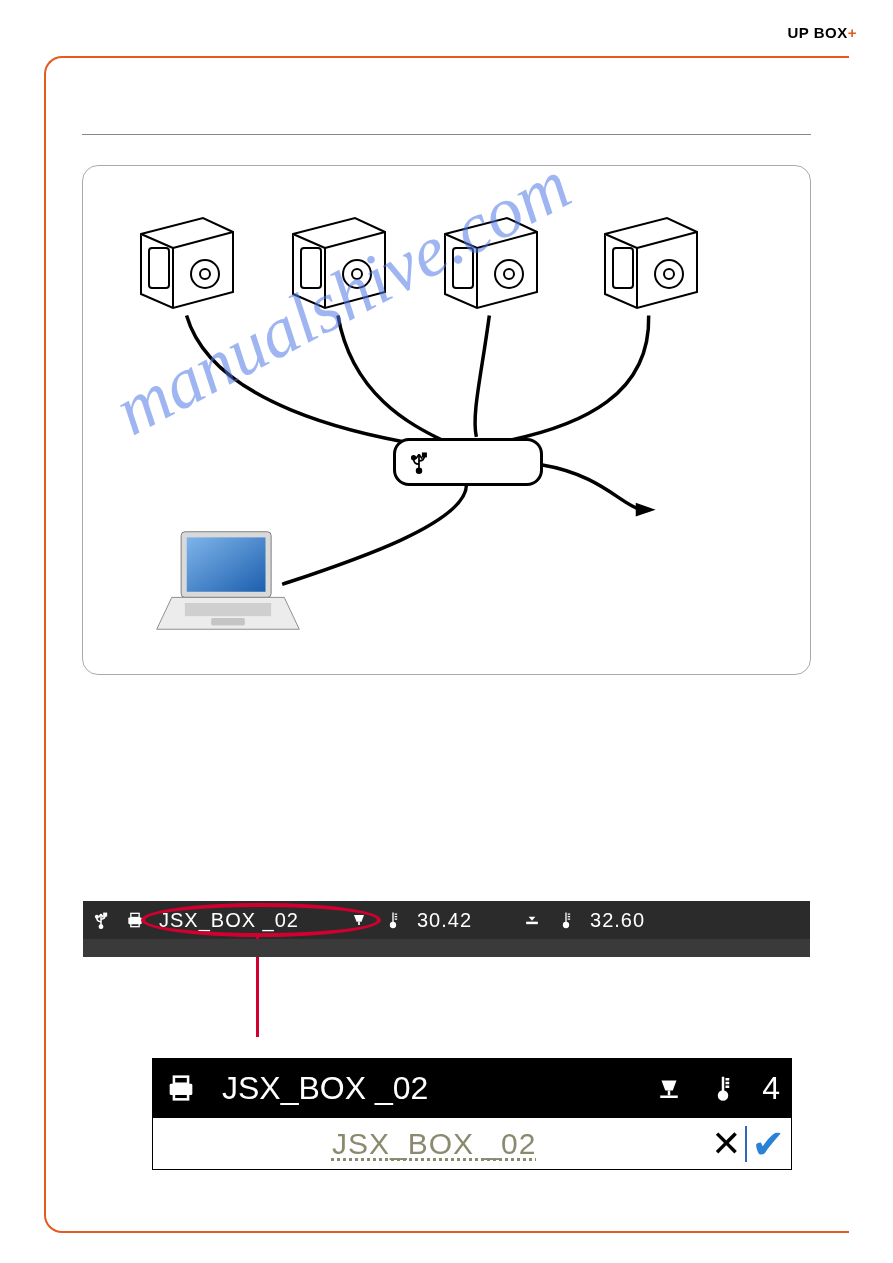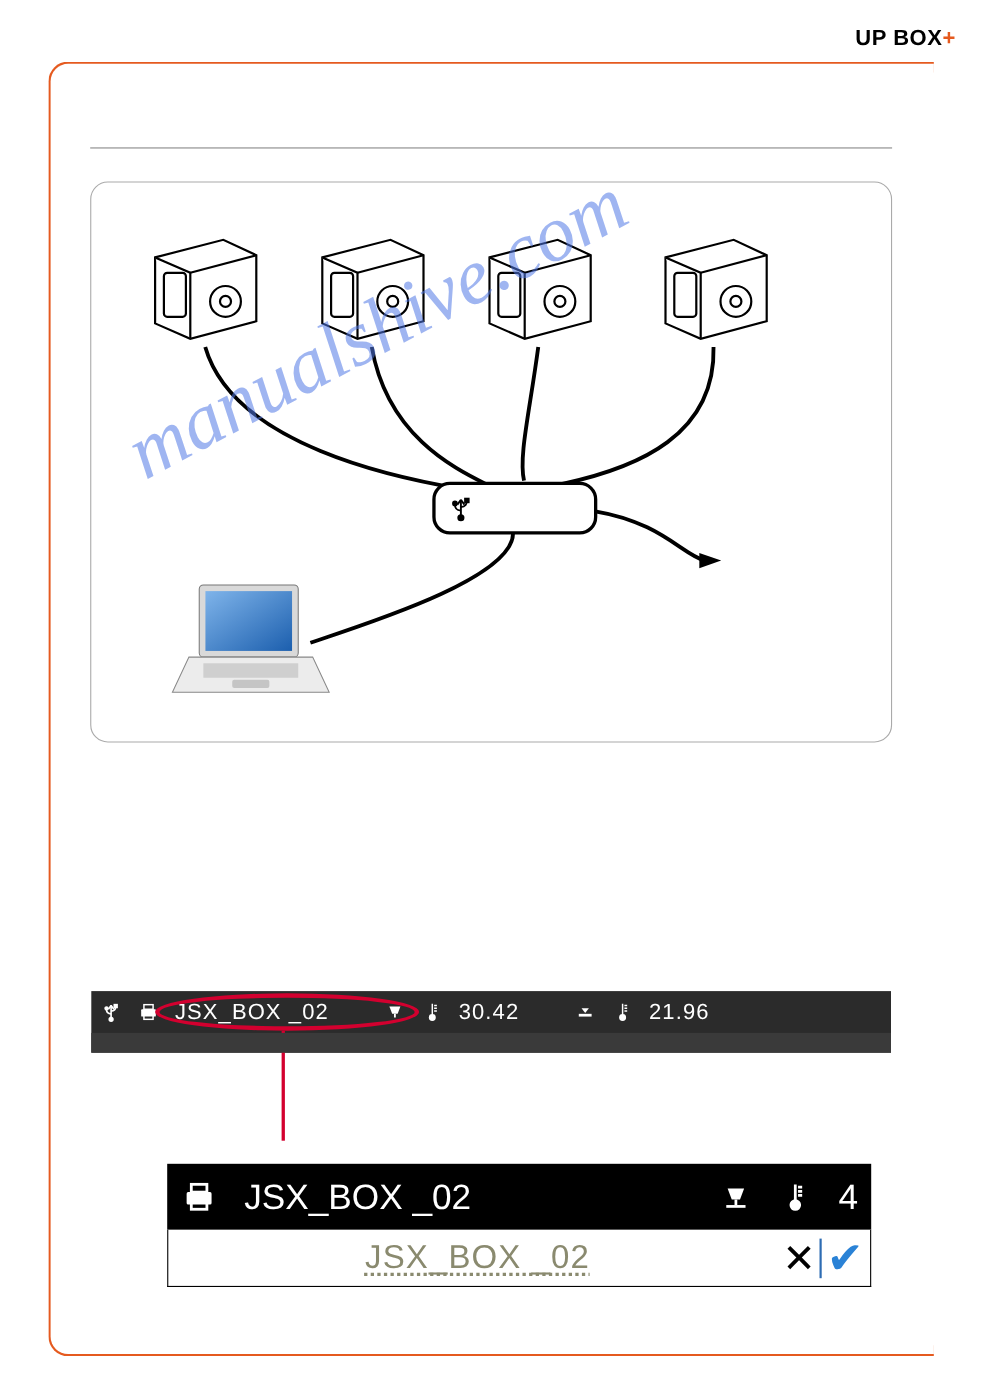--- a/index.html
+++ b/index.html
@@ -8,23 +8,23 @@
     height: 1263px;
     background: #fff;
     font-family: Arial, Helvetica, sans-serif;
     color: #222;
     position: relative;
     overflow: hidden;
   }
   .logo {
     position: absolute;
     top: 24px;
-    right: 24px;
+    right: 36px;
     font-weight: 800;
-    font-size: 20px;
+    font-size: 15px;
     letter-spacing: 0.5px;
     color: #000;
   }
   .logo .plus { color: #e55a1f; font-weight: 900; }
   .page-frame {
     position: absolute;
     top: 56px;
     left: 44px;
     right: 44px;
     bottom: 30px;
@@ -360,21 +360,21 @@
         </span>
         <span class="thermo-icon">
           <svg viewBox="0 0 24 24">
               <g stroke="#fff" stroke-width="1.6" fill="none">
             <path d="M12 3 V15"></path>
                 <circle cx="12" cy="18" r="3" fill="#fff"></circle>
             <path d="M14 5 h3 M14 8 h3 M14 11 h3"></path>
           </g>
             </svg>
         </span>
-        <span class="status-text">21.96</span>
+        <span class="status-text">32.60</span>
       </div>
     </div>
 
     <div class="statusbar2-wrap">
       <div class="statusbar2">
         <span class="printer-icon-mini">
           <svg viewBox="0 0 24 24">
               <g fill="#fff">
             <rect x="4" y="9" width="16" height="8" rx="1"></rect>
             <rect x="7" y="4" width="10" height="5" fill="none" stroke="#fff" stroke-width="1.8"></rect>

